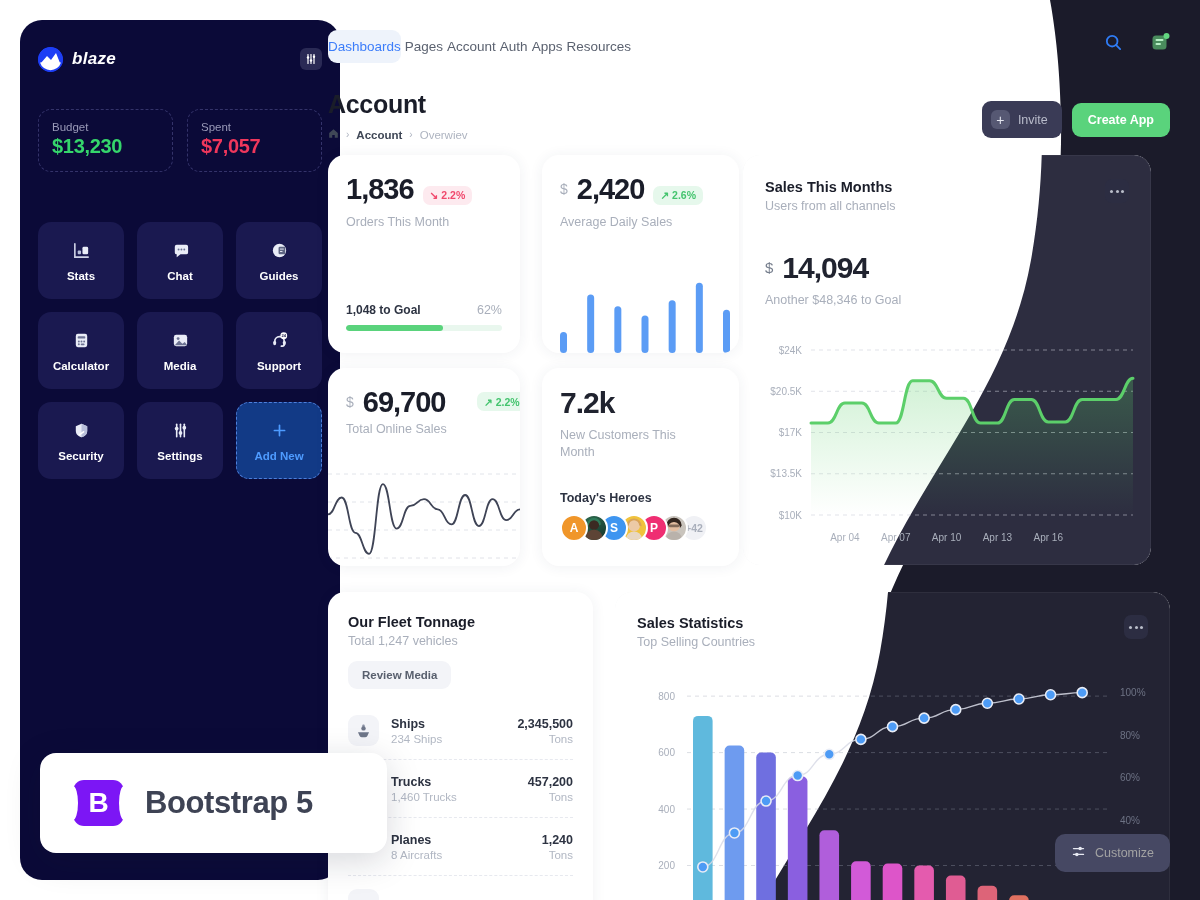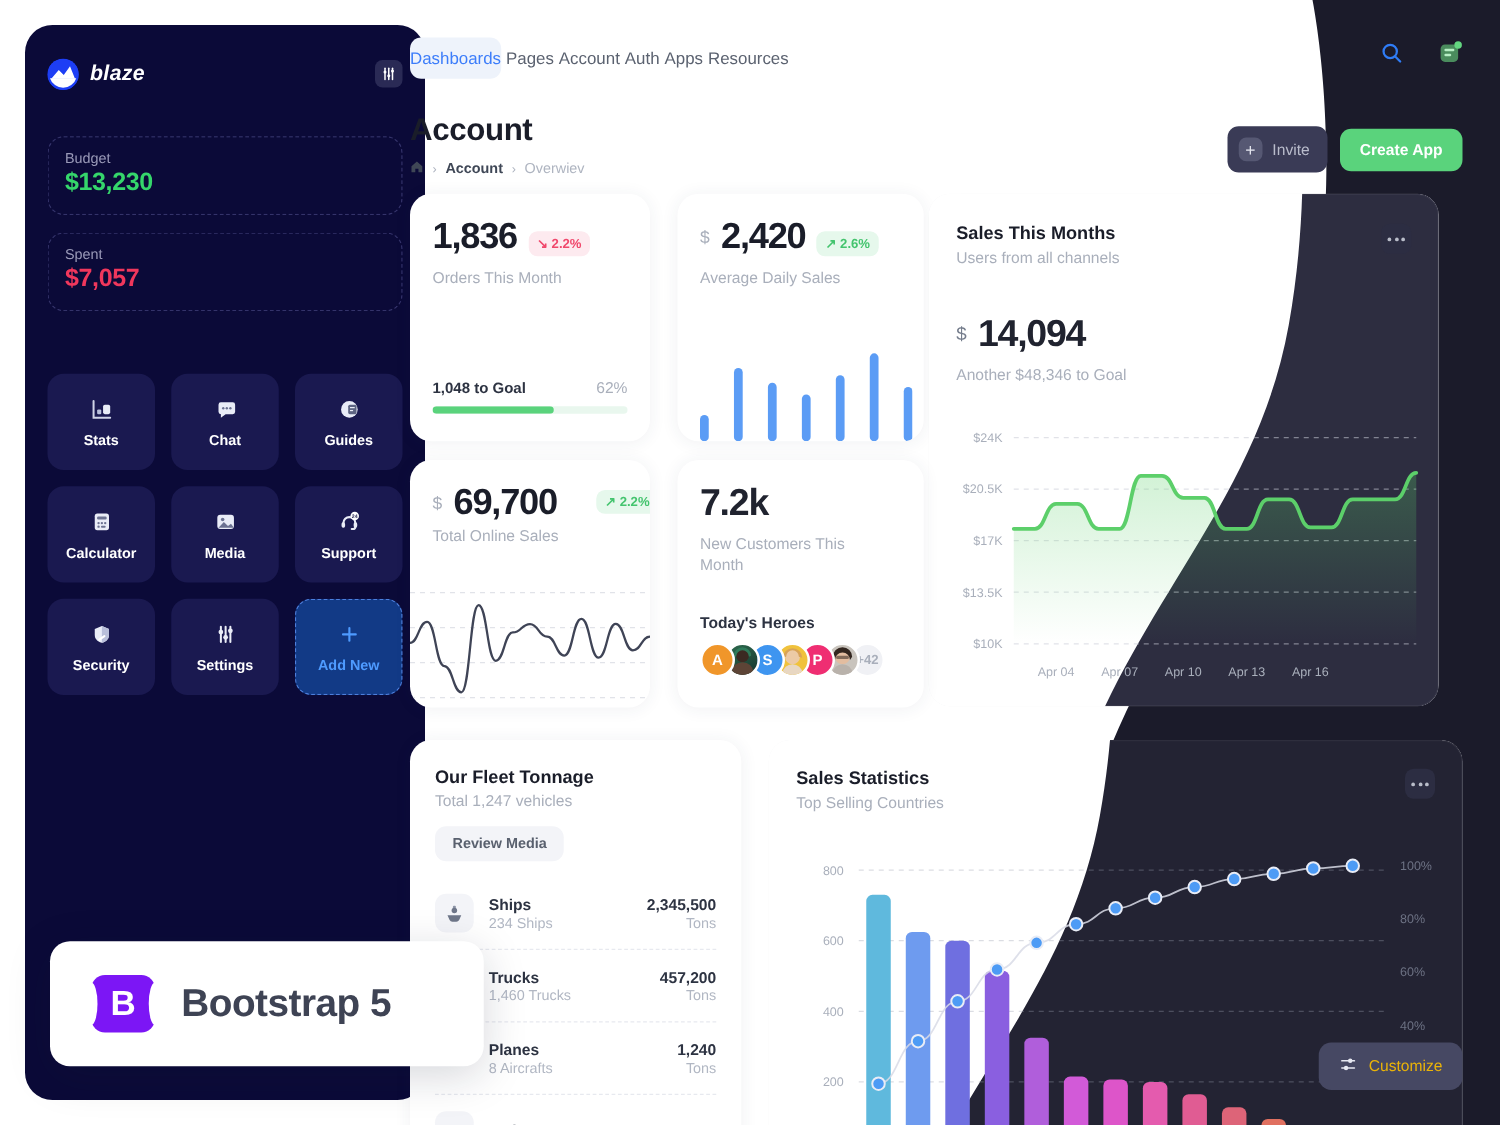--- a/index.html
+++ b/index.html
@@ -36,21 +36,21 @@
   .brand-mark svg { position: absolute; left: 0; top: 0; }
   .brand-name {
     font-size: 17px; font-weight: 700; font-style: italic;
     color: #fff; letter-spacing: .3px;
   }
   .settings-chip {
     width: 22px; height: 22px; border-radius: 6px;
     background: #2a2a55; display: flex; align-items: center; justify-content: center;
   }
 
-  .money-row { display: flex; gap: 14px; margin-top: 33px; flex-direction: column; }
+  .money-row { display: flex; gap: 14px; margin-top: 33px; }
   .money-box {
     flex: 1; border: 1px dashed #34336a; border-radius: 13px;
     padding: 11px 13px 13px;
   }
   .money-label { font-size: 11.5px; color: #9a9ab8; margin-bottom: 2px; }
   .money-value { font-size: 20px; font-weight: 700; letter-spacing: -.3px; }
   .money-value.green { color: #35d66b; }
   .money-value.red { color: #f0375c; }
 
   .tiles {
@@ -163,21 +163,21 @@
   .fleet-val { font-size: 12.5px; font-weight: 700; color: #2d3342; text-align: right; }
   .fleet-unit { font-size: 11.5px; color: #b1b7c3; text-align: right; margin-top: 2px; }
   .divider { height: 1px; border-top: 1px dashed #e7e9ef; }
 
   .axis-lbl { font-size: 10px; fill: #a9afbb; font-family: "Liberation Sans", sans-serif; }
   .axis-lbl-dark { font-size: 10px; fill: #6d7284; font-family: "Liberation Sans", sans-serif; }
 
   .btn-customize {
     position: absolute; right: 30px; bottom: 28px; z-index: 20;
     display: flex; align-items: center; gap: 9px;
-    background: #464863; color: #eab308; font-size: 12.5px;
+    background: #464863; color: #a3a3a3; font-size: 12.5px;
     padding: 10px 16px; border-radius: 10px; border: none;
   }
 
   
   .bs-badge {
     position: absolute; left: 40px; top: 753px; z-index: 30;
     width: 347px; height: 100px; background: #fff; border-radius: 16px;
     box-shadow: 0 8px 34px rgba(20,24,45,.17);
     display: flex; align-items: center; gap: 21px; padding-left: 33px;
   }

